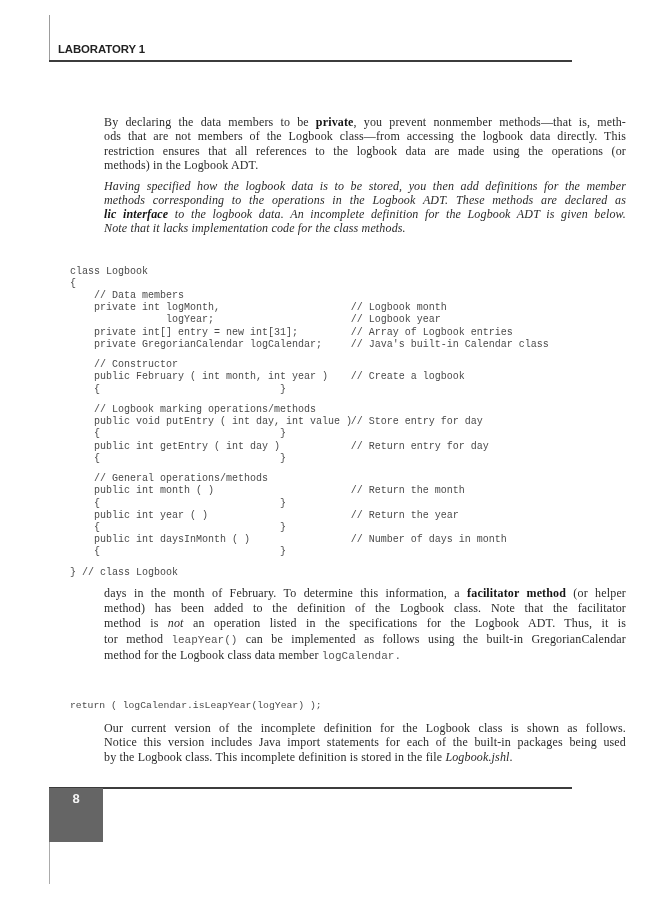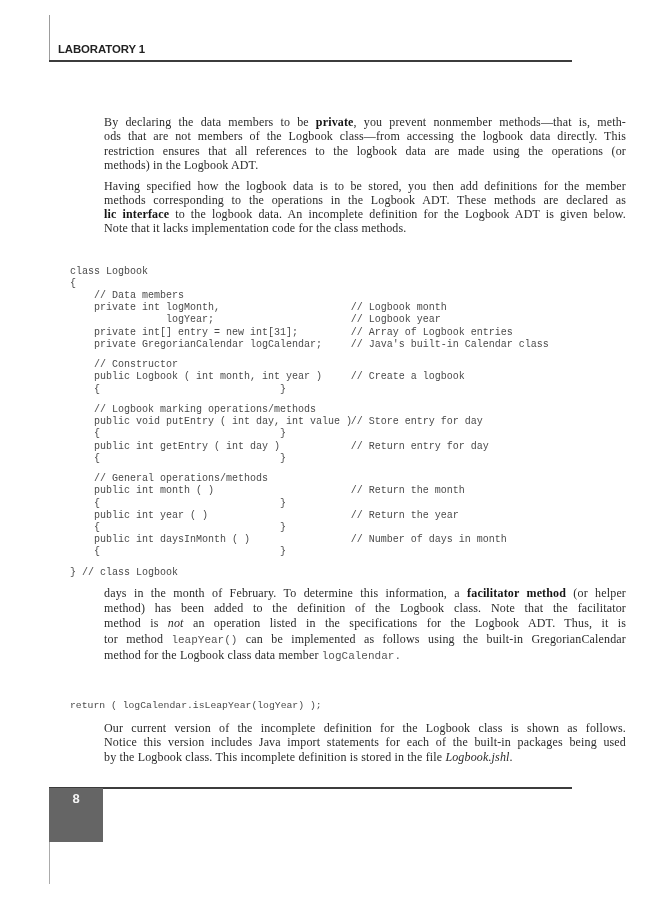--- a/index.html
+++ b/index.html
@@ -27,21 +27,21 @@
     }
     .para .tl { text-align: justify; text-align-last: justify; white-space: normal; }
     .para .tl.last { text-align-last: left; }
     .para .bold { font-weight: bold; color: #151515; }
     .para .italic { font-style: italic; }
     .para .code {
       font-family: "Liberation Mono", monospace; font-size: 11px;
       letter-spacing: 0; color: #555;
     }
     #p1 { top: 115.1px; line-height: 14.3px; }
-    #p2 { top: 178.7px; line-height: 14.0px; }
+    #p2 { top: 178.7px; line-height: 14.0px; font-style: italic; }
     #p3 { top: 585.5px; line-height: 15.4px; }
     #p4 { top: 720.8px; line-height: 14.5px; }
 
     
     .code-block {
       left: 70px; top: 265.6px; width: 520px;
       font-family: "Liberation Mono", monospace; font-size: 10px;
       line-height: 12.2px; color: #4a4a4a;
     }
     .code-block .cl { position: relative; height: 12.2px; white-space: pre; }
@@ -86,21 +86,21 @@
 <div class="abs code-block">
     <div class="cl"><span>class Logbook</span></div>
     <div class="cl"><span>{</span></div>
     <div class="cl"><span>    // Data members</span></div>
     <div class="cl"><span>    private int logMonth,</span><span class="cm">// Logbook month</span></div>
     <div class="cl"><span>                logYear;</span><span class="cm">// Logbook year</span></div>
     <div class="cl"><span>    private int[] entry = new int[31];</span><span class="cm">// Array of Logbook entries</span></div>
     <div class="cl"><span>    private GregorianCalendar logCalendar;</span><span class="cm">// Java's built-in Calendar class</span></div>
     <div class="cl blank"></div>
     <div class="cl"><span>    // Constructor</span></div>
-    <div class="cl"><span>    public Logbook ( int month, int year )</span><span class="cm">// Create a logbook</span></div>
+    <div class="cl"><span>    public February ( int month, int year )</span><span class="cm">// Create a logbook</span></div>
     <div class="cl"><span>    {                              }</span></div>
     <div class="cl blank"></div>
     <div class="cl"><span>    // Logbook marking operations/methods</span></div>
     <div class="cl"><span>    public void putEntry ( int day, int value )</span><span class="cm">// Store entry for day</span></div>
     <div class="cl"><span>    {                              }</span></div>
     <div class="cl"><span>    public int getEntry ( int day )</span><span class="cm">// Return entry for day</span></div>
     <div class="cl"><span>    {                              }</span></div>
     <div class="cl blank"></div>
     <div class="cl"><span>    // General operations/methods</span></div>
     <div class="cl"><span>    public int month ( )</span><span class="cm">// Return the month</span></div>

